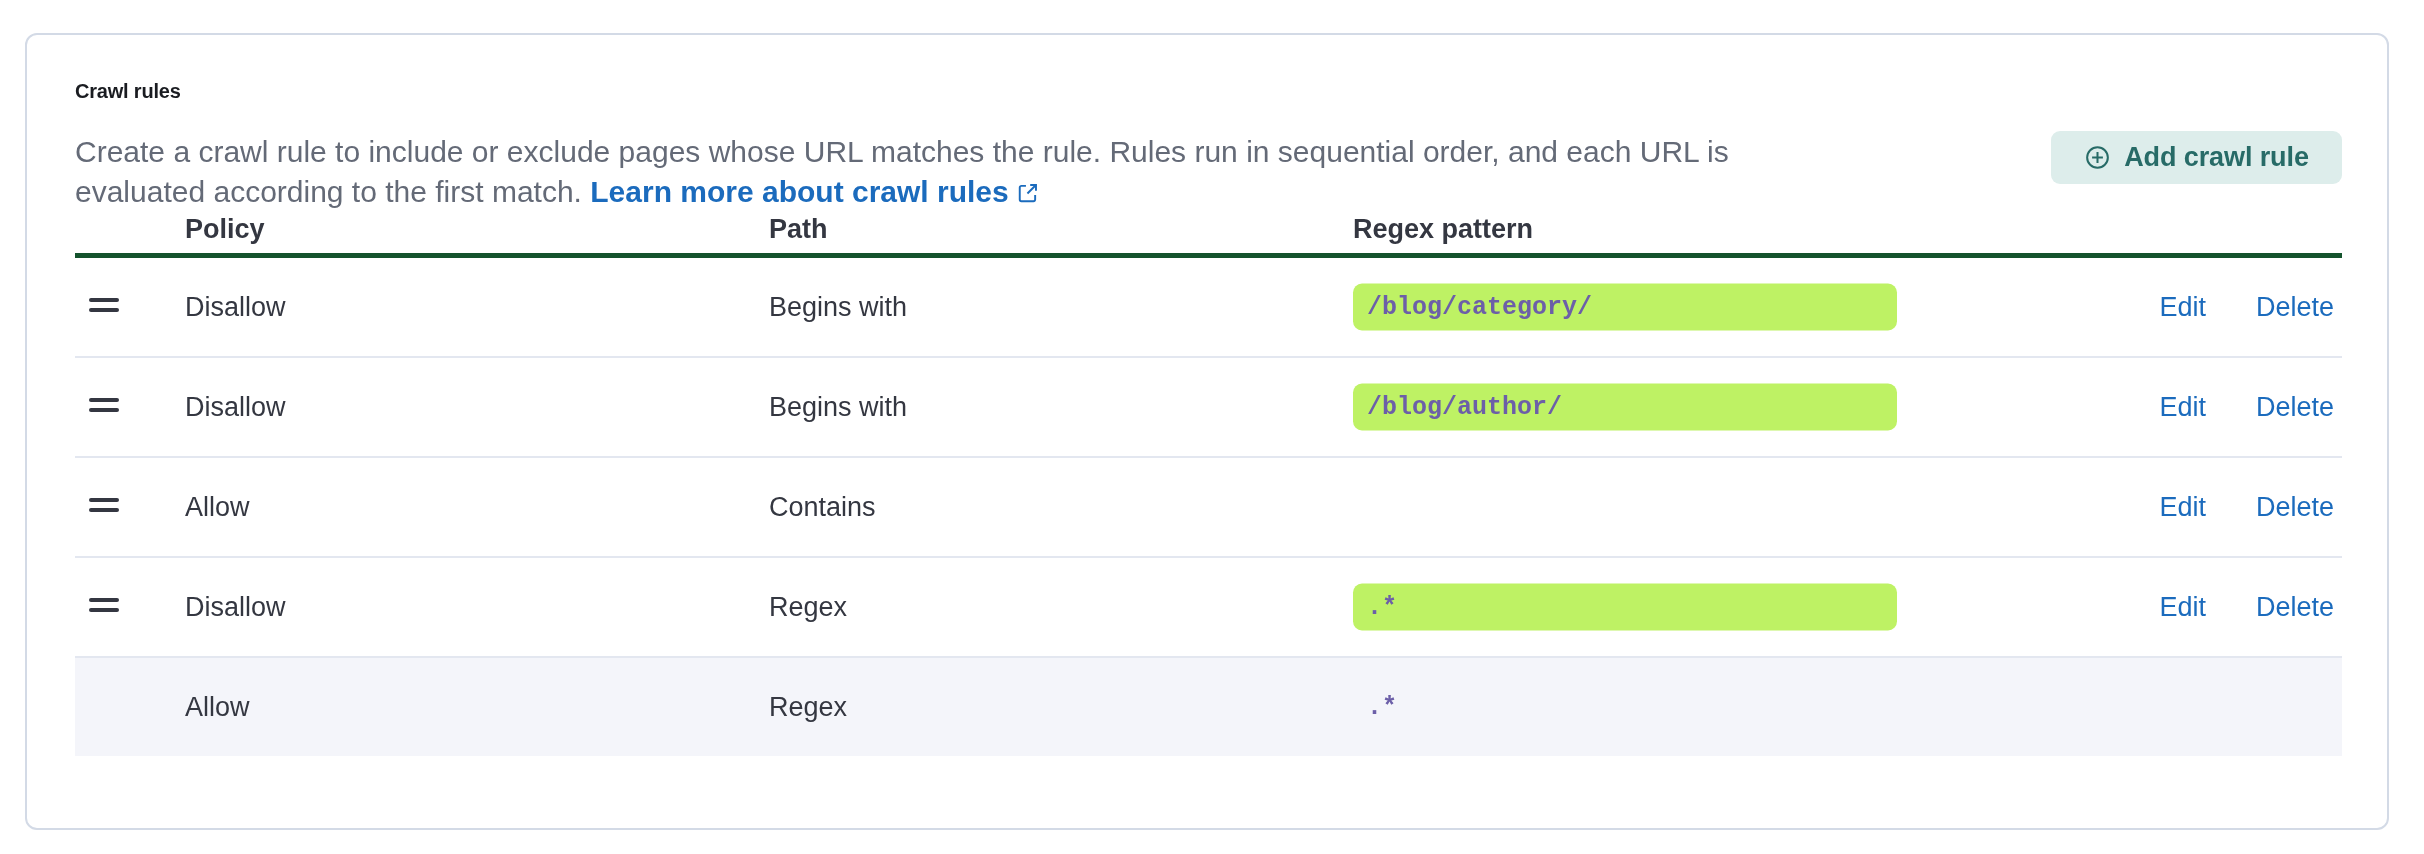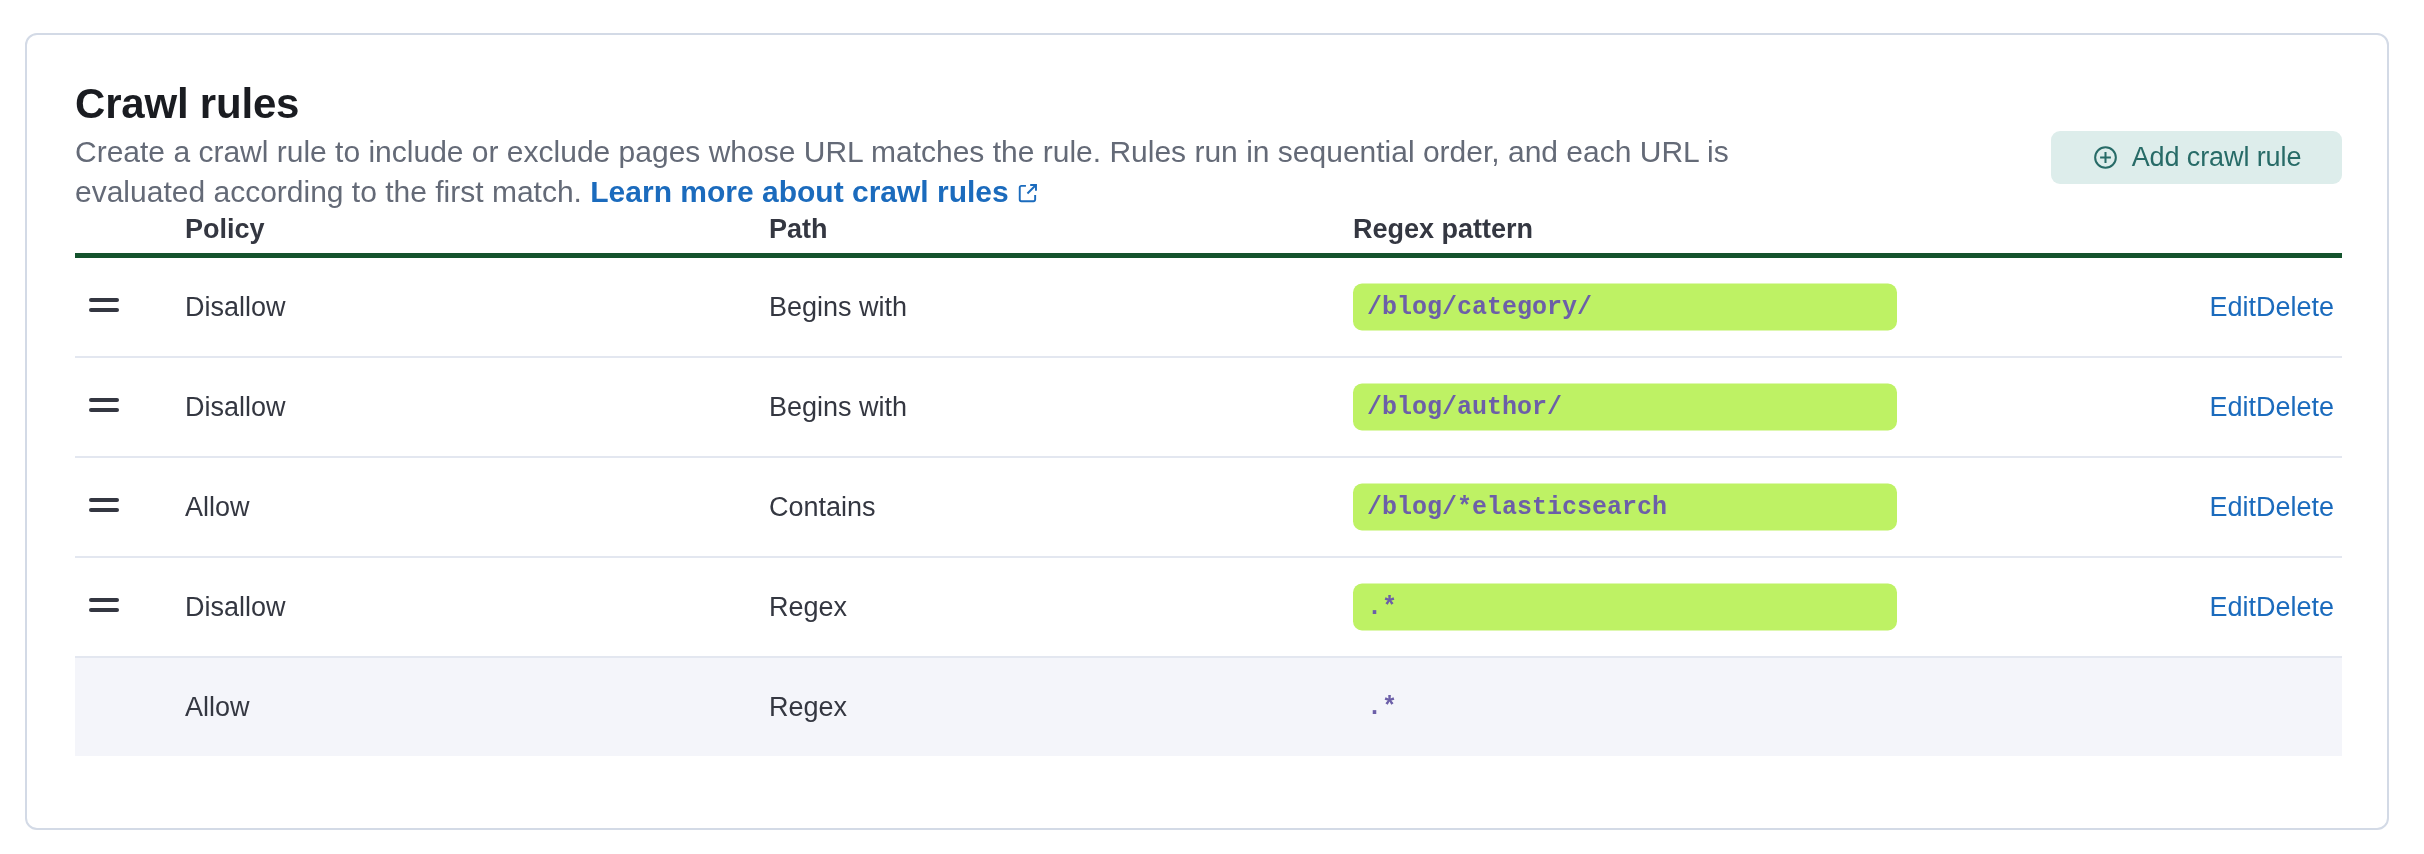--- a/index.html
+++ b/index.html
@@ -32,21 +32,21 @@
     position: relative;
     width: 100%;
     height: 100%;
   }
 
   
   .panel-title {
     position: absolute;
     left: 48px;
     top: 45px;
-    font-size: 42px;
+    font-size: 20px;
     font-weight: bold;
     color: #1a1c21;
     letter-spacing: -0.2px;
   }
 
   .panel-desc {
     position: absolute;
     left: 48px;
     top: 97px;
     width: 1690px;
@@ -89,21 +89,21 @@
     padding: 0;
   }
   .plus-circle {
     width: 27px;
     height: 27px;
     flex: 0 0 auto;
   }
   .plus-circle svg { display: block; }
   .add-btn-label {
     font-size: 27px;
-    font-weight: normal;
+    font-weight: bold;
     color: #276b67;
     letter-spacing: -0.1px;
     white-space: nowrap;
   }
 
   
   .rules-table {
     position: absolute;
     left: 48px;
     top: 162px;
@@ -182,20 +182,21 @@
     background: transparent;
   }
 
   .actions {
     position: absolute;
     top: 50%;
     transform: translateY(-50%);
     right: 8px;
     display: flex;
     align-items: center;
+    gap: 50px;
   }
   .action-link {
     font-size: 27px;
     color: #1b6bbd;
     text-decoration: none;
     cursor: pointer;
     white-space: nowrap;
   }
 </style>
 </head>
@@ -267,23 +268,20 @@
           </div>
           <div class="trow">
             <div class="cell handle">
               <span class="grip-icon">
                 <span></span>
                 <span></span>
               </span>
             </div>
             <div class="cell policy">Allow</div>
             <div class="cell rule">Contains</div>
-            <div class="cell path">
-              <code class="code-chip">/blog/*elasticsearch</code>
-            </div>
             <div class="actions">
               <a class="action-link" href="#">Edit</a>
               <a class="action-link" href="#">Delete</a>
             </div>
           </div>
           <div class="trow">
             <div class="cell handle">
               <span class="grip-icon">
                 <span></span>
                 <span></span>

